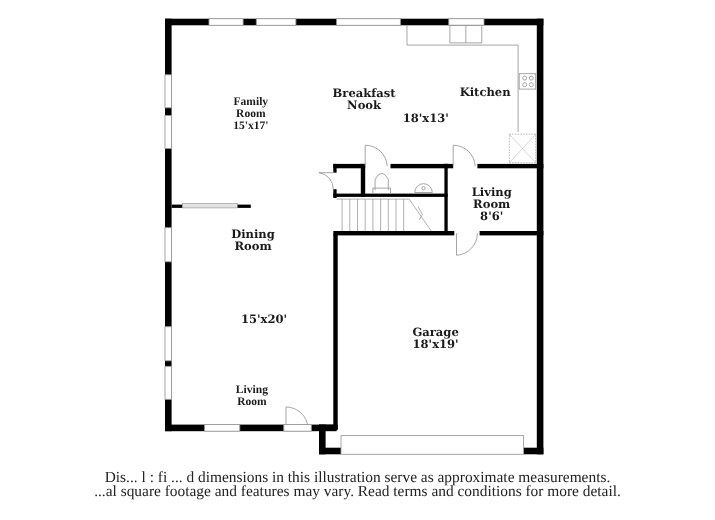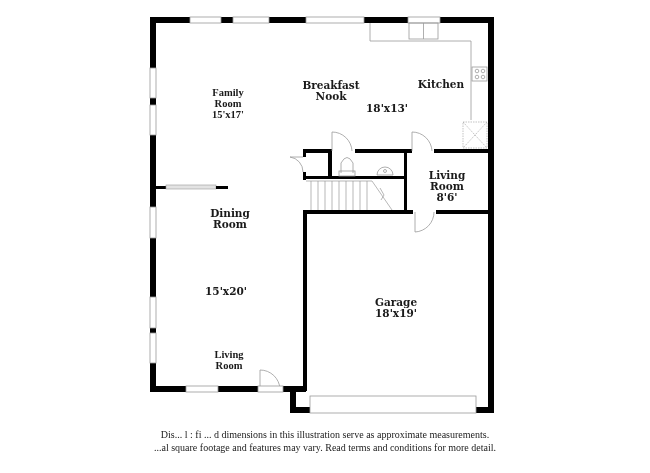--- a/index.html
+++ b/index.html
@@ -1,19 +1,19 @@
 <!DOCTYPE html>
 <html><head>
 <meta charset="utf-8">
 <style>
   html, body { margin: 0; padding: 0; background: #ffffff; }
   body { width: 650px; height: 473px; position: relative; overflow: hidden; font-family: "DejaVu Serif", "Liberation Serif", serif; }
   #plan { position: absolute; left: 0; top: 0; }
   .room-label { position: absolute; text-align: center; font-family: "DejaVu Serif", serif; font-weight: bold; font-size: 10.5px; line-height: 11px; color: #1a1a1a; transform: translateX(-50%); white-space: nowrap; }
-  .disclaimer { position: absolute; left: 0; width: 650px; top: 428px; text-align: center; font-family: "Liberation Serif", serif; font-size: 10px; line-height: 13px; color: #222; }
+  .disclaimer { position: absolute; left: 0; width: 650px; top: 428px; text-align: center; font-family: "Liberation Serif", serif; font-size: 14px; line-height: 13px; color: #222; }
 </style>
 </head>
 <body>
 
 <svg id="plan" width="650" height="473" viewBox="0 0 650 473" xmlns="http://www.w3.org/2000/svg">
 
   <g fill="#000">
 
     <rect x="150" y="17" width="344" height="6"></rect>
 
@@ -154,21 +154,21 @@
 <div class="room-label" style="left:447px; top:170px;">
   <div>Living</div>
   <div>Room</div>
   <div>8'6'</div>
 </div>
 
 <div class="room-label" style="left:230px; top:208px;">
   <div>Dining</div>
   <div>Room</div>
 </div>
-<div class="room-label" style="left:226px; top:286px;">
+<div class="room-label" style="left:240px; top:286px;">
   <div>15'x20'</div>
 </div>
 
 <div class="room-label" style="left:229px; top:349px;font-family:Liberation Serif, serif;">
   <div>Living</div>
   <div>Room</div>
 </div>
 
 <div class="room-label" style="left:396px; top:297px;text-align:center;">
   <div>Garage</div>

